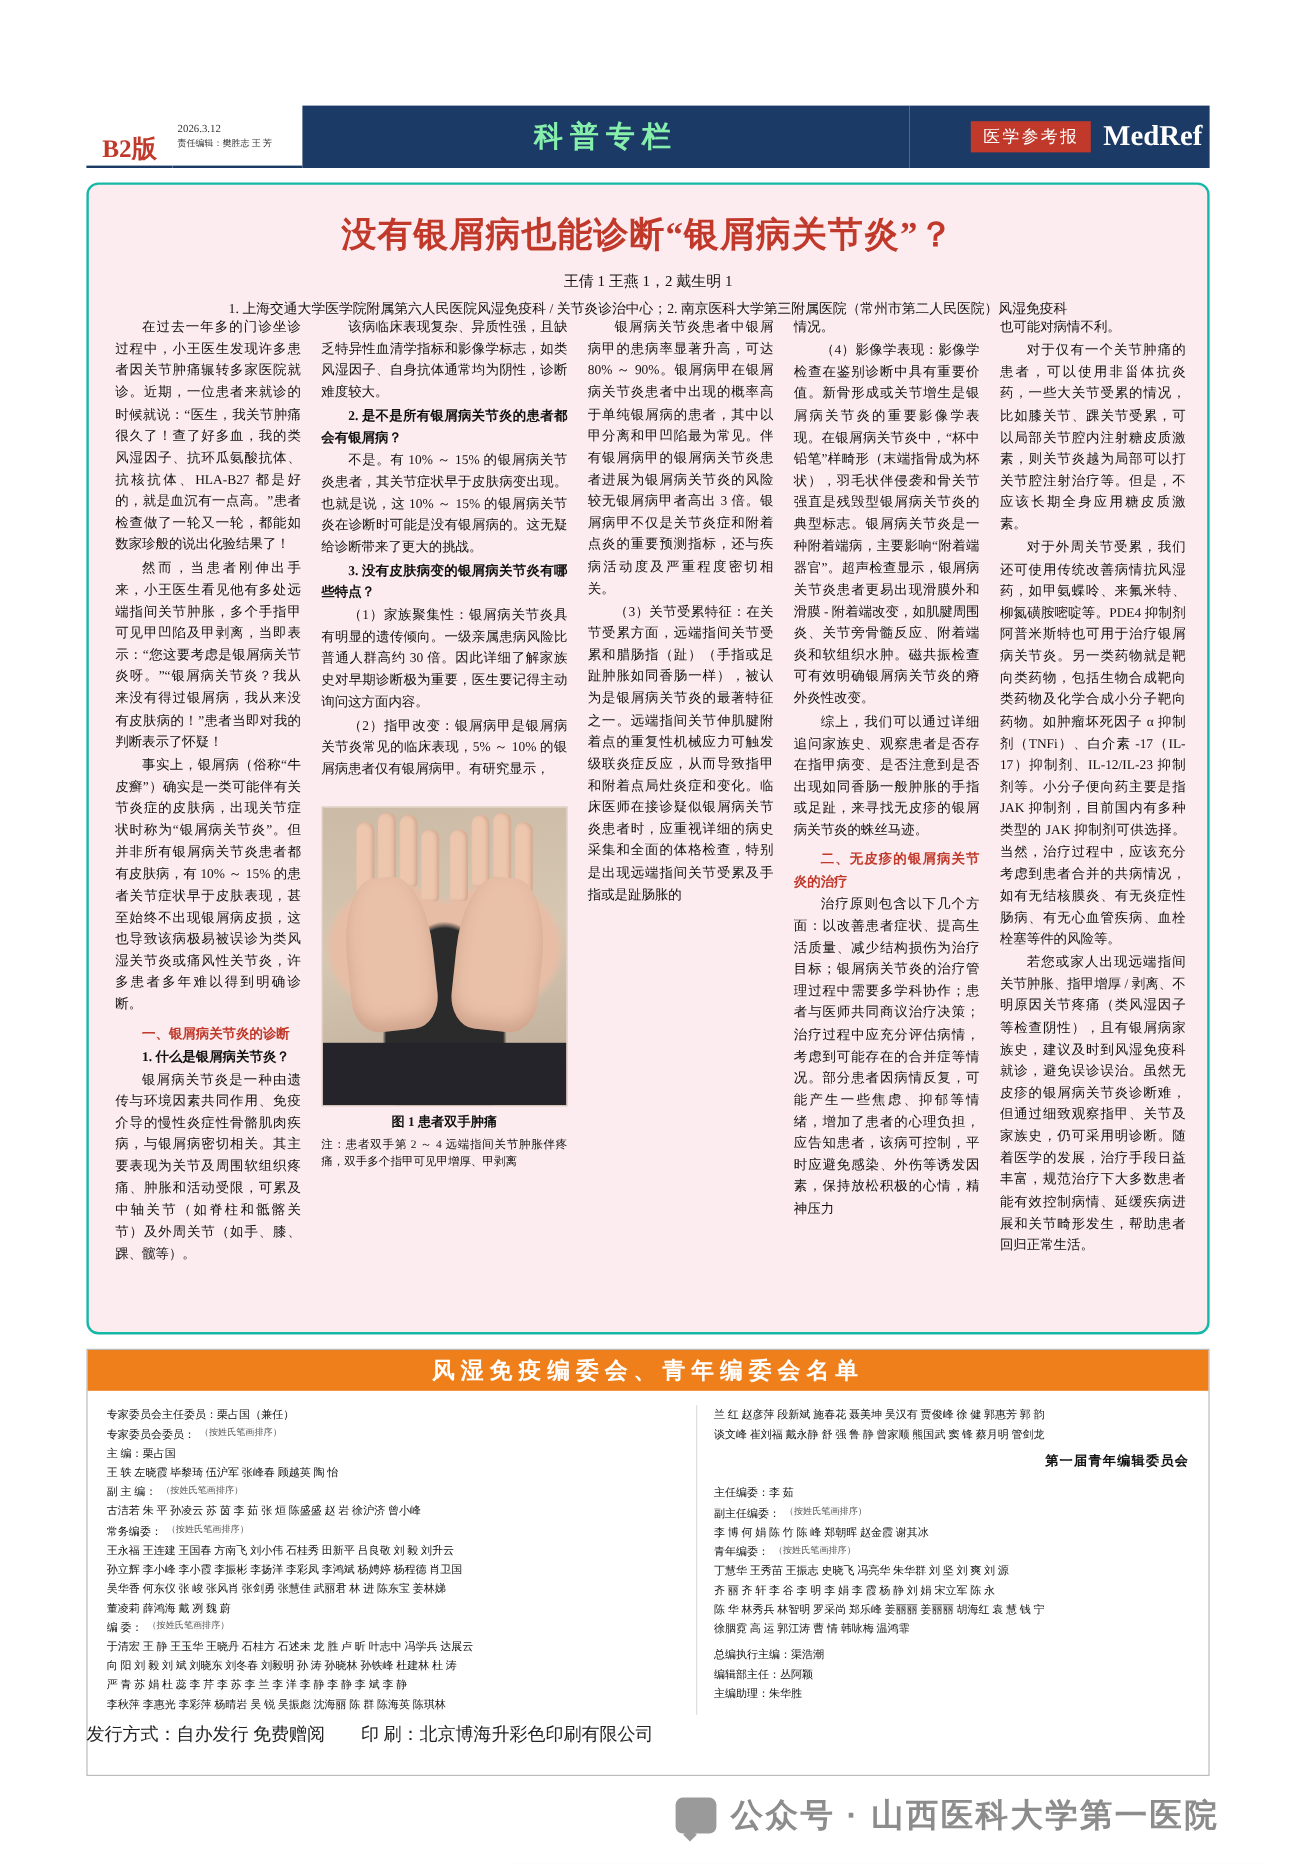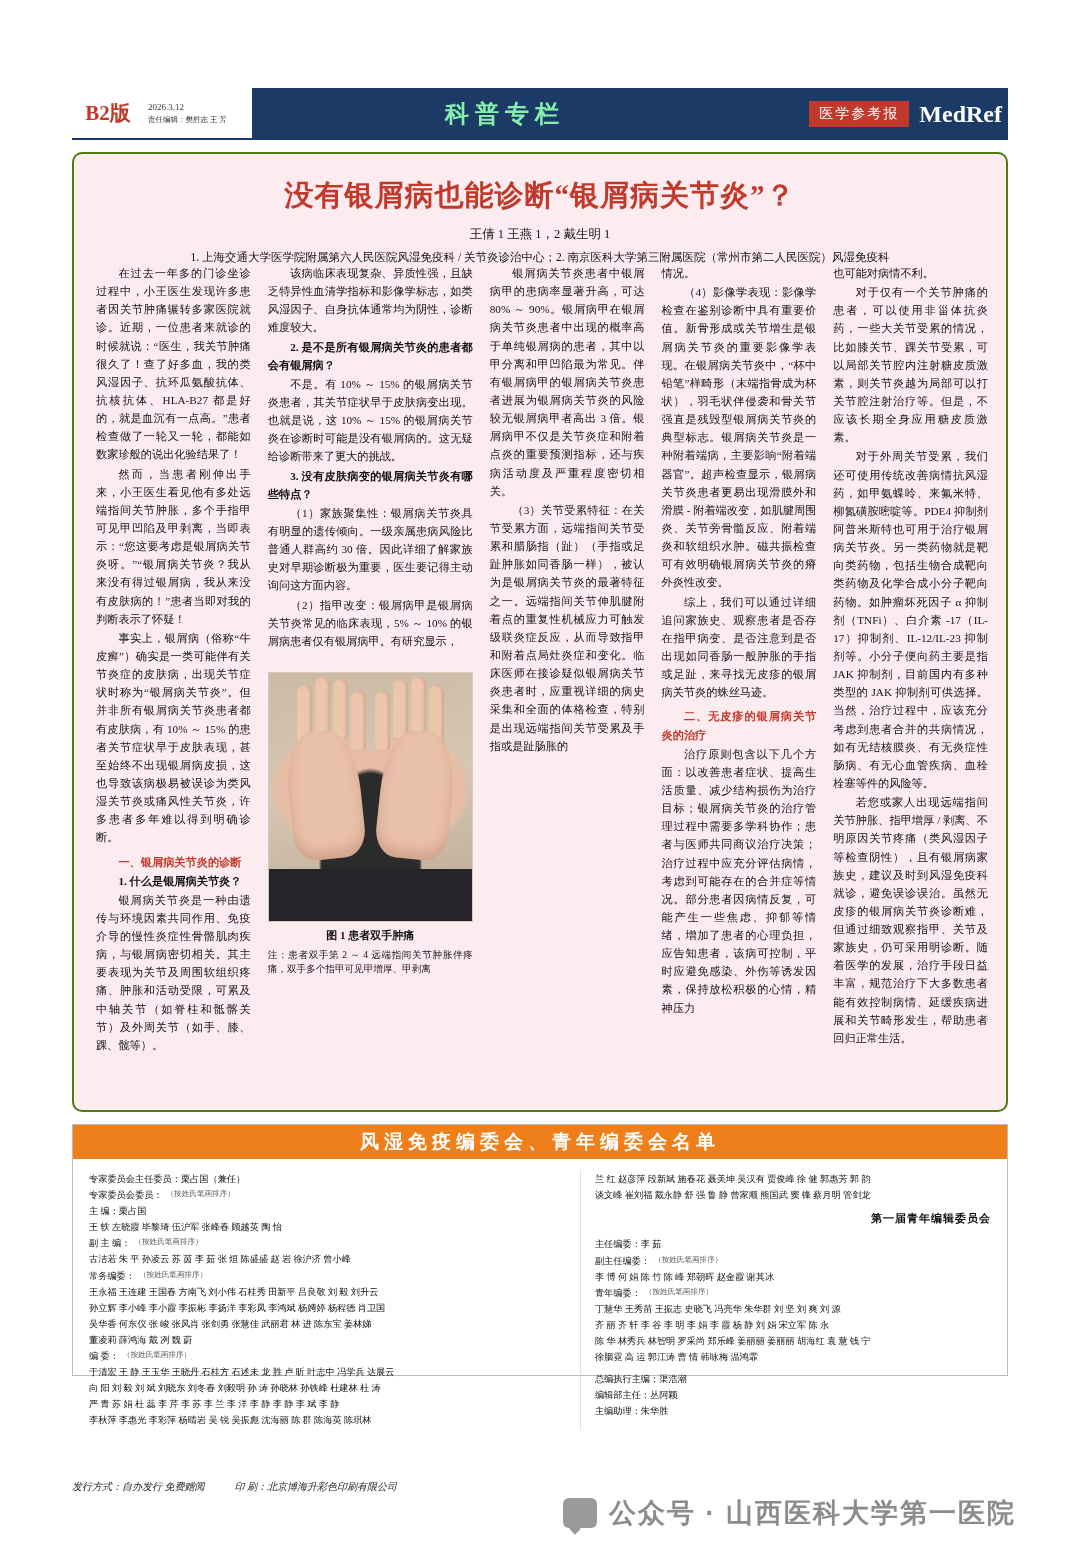--- a/index.html
+++ b/index.html
@@ -11,21 +11,21 @@
   }
   .page { position: relative; width: 1080px; height: 1553px; background:#fff; }
 
   
   .masthead {
     position: absolute; left: 72px; top: 88px; width: 936px; height: 52px;
     display: flex; align-items: stretch;
   }
   .mh-edition {
     width: 72px; background:#fff; border-bottom:2px solid #1b3a66;
-    display:flex; align-items:center; justify-content:center;
+    display:flex; align-items:flex-end; justify-content:center;
   }
   .mh-edition span { color:#c0392b; font-size:21px; font-weight:bold; font-family:"Liberation Serif",serif; }
   .mh-meta {
     width: 108px; border-bottom:2px solid #1b3a66; background:#fff;
     display:flex; flex-direction:column; justify-content:center; padding-left:4px;
   }
   .mh-meta .d1 { font-size:9px; color:#333; letter-spacing:0; }
   .mh-meta .d2 { font-size:7.5px; color:#333; margin-top:3px; }
   .mh-title {
     flex:1; background:#1b3a66; color:#86efac; display:flex; align-items:center; justify-content:center;
@@ -33,21 +33,21 @@
   .mh-title span { font-size:24px; letter-spacing:6px; font-weight:bold; }
   .mh-right { width:250px; background:#1b3a66; display:flex; align-items:center; justify-content:flex-end; padding-right:6px; }
   .mh-badge {
     background:#c0392b; color:#fff; font-size:14px; padding:4px 10px; letter-spacing:2px; margin-right:10px;
   }
   .mh-brand { color:#fff; font-size:24px; font-weight:bold; font-family:"Liberation Serif",serif; }
 
   
   .article-frame {
     position:absolute; left:72px; top:152px; width:936px; height:960px;
-    background:#fdecef; border:2px solid #4d7c0f; border-radius:10px;
+    background:#fdecef; border:2px solid #14b8a6; border-radius:10px;
   }
   .art-head { padding: 22px 40px 4px; text-align:center; }
   .art-title { font-size:29px; font-weight:bold; color:#c0392b; letter-spacing:1px; }
   .art-authors { margin-top:10px; font-size:12.5px; color:#111; }
   .art-affil { margin-top:7px; font-size:11.5px; color:#111; }
 
   .cols {
     position:absolute; left:22px; top:110px; width:892px; height:838px;
     display:flex; gap:17px;
   }
@@ -70,40 +70,40 @@
   .fig-img .hand { position:absolute; width:72px; height:128px; background:#e9c0a8; border-radius:40% 40% 30% 30%/50% 50% 22% 22%; box-shadow: inset 0 -8px 12px rgba(160,110,88,.35); }
   .fig-img .hand.l { left:20px; top:58px; transform:rotate(-6deg); }
   .fig-img .hand.r { right:20px; top:58px; transform:rotate(6deg); }
   .fig-img .finger { position:absolute; width:15px; height:60px; background:#edc6ae; border-radius:8px 8px 4px 4px; box-shadow: inset -2px 0 3px rgba(170,120,95,.4); }
   .fig-img .sleeve { position:absolute; left:0; right:0; bottom:0; height:52px; background:#24242a; }
   .fig-cap { text-align:center; font-size:11px; font-weight:bold; margin-top:5px; }
   .fig-note { font-size:9.6px; line-height:1.5; margin-top:3px; text-align:justify; }
 
   
   .comm {
-    position:absolute; left:72px; top:1124px; width:936px; height:252px;
+    position:absolute; left:72px; top:1124px; width:936px; height:356px;
     border:1px solid #bbb; background:#fff;
   }
   .comm-head {
     height:34px; background:#ef7f1a; color:#fff; display:flex; align-items:center; justify-content:center;
     font-size:19px; font-weight:bold; letter-spacing:5px;
   }
   .comm-body { display:flex; padding:12px 16px 8px; font-size:9.2px; line-height:1.75; color:#111; }
   .comm-left { width:492px; padding-right:10px; }
   .comm-right { width:412px; border-left:1px solid #ddd; padding-left:14px; }
   .row { display:flex; }
   .lbl { white-space:nowrap; margin-right:4px; }
   .names { flex:1; }
   .tiny { font-size:7.6px; color:#555; }
   .ctr { text-align:right; font-weight:bold; font-size:11px; margin:6px 0 8px; letter-spacing:1px; }
 
   
   .foot {
-    position:absolute; left:72px; top:1480px; width:936px; font-size:10px; color:#222;
-    display:flex; gap:30px;font-style:italic;
+    position:absolute; left:72px; top:1436px; width:936px; font-size:15px; color:#222;
+    display:flex; gap:30px;
   }
   .wm {
     position:absolute; right:64px; bottom:22px; display:flex; align-items:center; gap:12px;
     color:#8c8c8c; font-size:27px; font-weight:bold; font-family:"Liberation Sans",sans-serif;
     letter-spacing:2px;
   }
   .wm .wmicon { width:34px; height:30px; border-radius:6px; background:#9a9a9a; position:relative; }
   .wm .wmicon:after{ content:""; position:absolute; left:8px; bottom:-5px; width:8px; height:8px; background:#9a9a9a; transform:rotate(45deg); }
 </style>
 </head>

